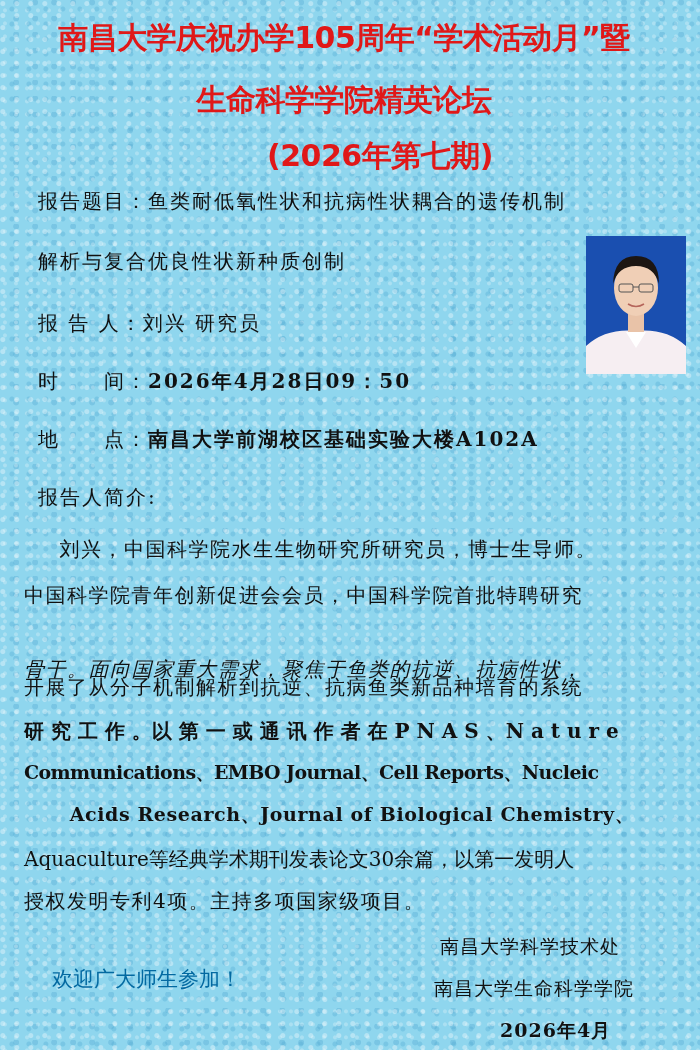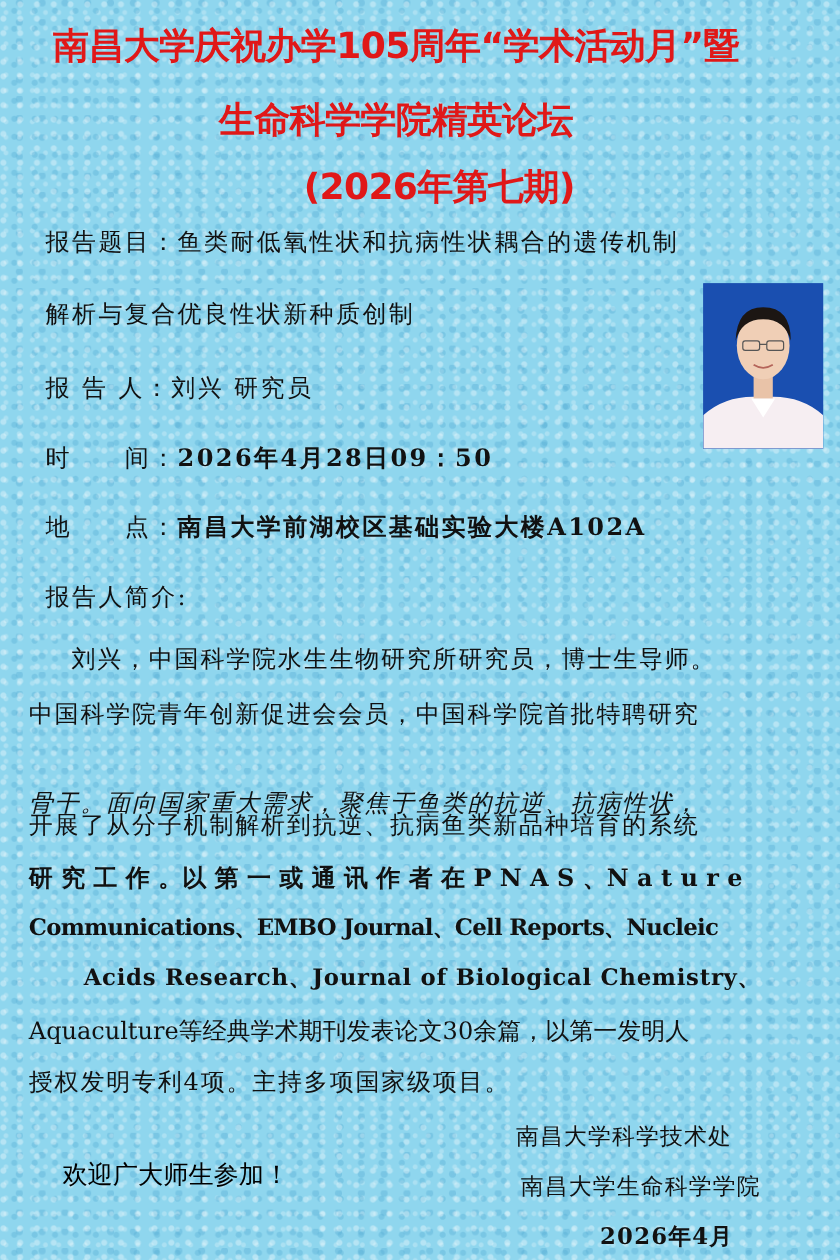--- a/index.html
+++ b/index.html
@@ -13,40 +13,40 @@
         radial-gradient(circle at 85% 15%, rgba(70,160,205,0.3) 0 2.5px, transparent 3.5px);
       background-size: 14px 12px, 17px 15px, 11px 13px, 19px 16px;
       font-family: "DejaVu Serif", "Liberation Serif", serif;
       color: #111;
       position: relative;
     }
     .poster { position: absolute; inset: 0; }
     .title {
       position: absolute; left: 0; width: 660px; text-align: center;
       color: #e01818; font-family: "DejaVu Sans", "Liberation Sans", sans-serif;
-      font-weight: bold; font-size: 30px; letter-spacing: -0.5px;
+      font-weight: bold; font-size: 30px; letter-spacing: -0.5px; padding-left: 14px;
     }
     .t1 { top: 18px; }
     .t2 { top: 80px; }
     .t3 { top: 136px; margin-left: 36px; }
     .line {
       position: absolute; left: 38px; font-size: 20px; white-space: nowrap;
       letter-spacing: 2px;
     }
     .bold { font-weight: bold; }
     .photo {
       position: absolute; left: 586px; top: 236px; width: 100px; height: 138px;
       background: #1a4fb0; overflow: hidden;
     }
     .bio-line {
       position: absolute; left: 24px; width: 656px; font-size: 20px; white-space: nowrap;
       letter-spacing: 1.5px;
     }
     .welcome {
-      position: absolute; left: 52px; top: 965px; color: #000000; font-size: 21px;
+      position: absolute; left: 52px; top: 965px; color: #0369a1; font-size: 21px;
       font-family: "DejaVu Sans", "Liberation Sans", sans-serif;
     }
     .org {
       position: absolute; font-size: 19px; white-space: nowrap; letter-spacing: 1px;
     }
   </style>
 </head>
 <body>
 
 <div class="poster">
@@ -92,16 +92,16 @@
   <div class="bio-line" style="top:582px;">中国科学院青年创新促进会会员，中国科学院首批特聘研究</div>
   <div class="bio-line" style="top:656px;font-style:italic;">骨干。面向国家重大需求，聚焦于鱼类的抗逆、抗病性状，</div>
   <div class="bio-line" style="top:674px;">开展了从分子机制解析到抗逆、抗病鱼类新品种培育的系统</div>
   <div class="bio-line bold" style="top:718px; letter-spacing:0;">研 究 工 作 。以 第 一 或 通 讯 作 者 在 P N A S 、N a t u r e</div>
   <div class="bio-line bold" style="top:760px; letter-spacing:-0.6px; font-size:19px;">Communications、EMBO Journal、Cell Reports、Nucleic</div>
   <div class="bio-line bold" style="top:802px; letter-spacing:0.6px; font-size:19px;text-align:center;">Acids Research、Journal of Biological Chemistry、</div>
   <div class="bio-line" style="top:846px; letter-spacing:0;">Aquaculture等经典学术期刊发表论文30余篇，以第一发明人</div>
   <div class="bio-line" style="top:888px;">授权发明专利4项。主持多项国家级项目。</div>
 
   <div class="welcome">欢迎广大师生参加！</div>
-  <div class="org" style="left:430px; top:934px;">南昌大学科学技术处</div>
+  <div class="org" style="left:440px; top:934px;">南昌大学科学技术处</div>
   <div class="org" style="left:434px; top:976px;">南昌大学生命科学学院</div>
   <div class="org bold" style="left:500px; top:1018px;">2026年4月</div>
 </div>
 
 </body></html>

